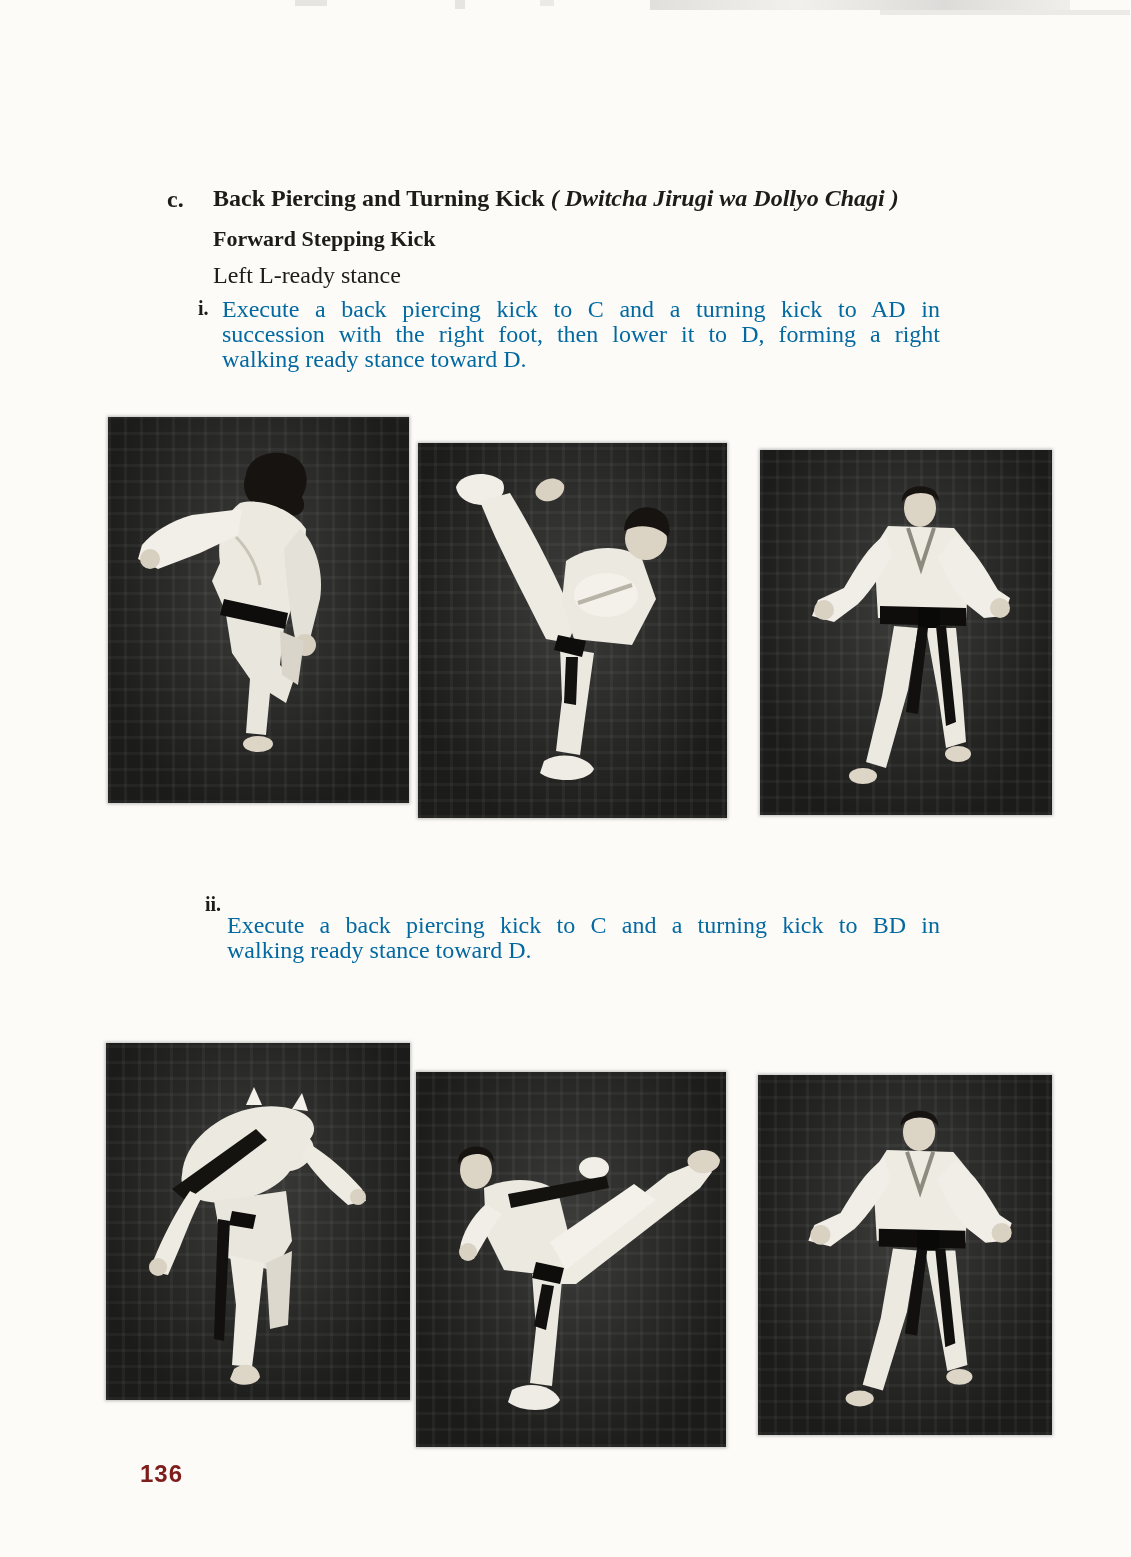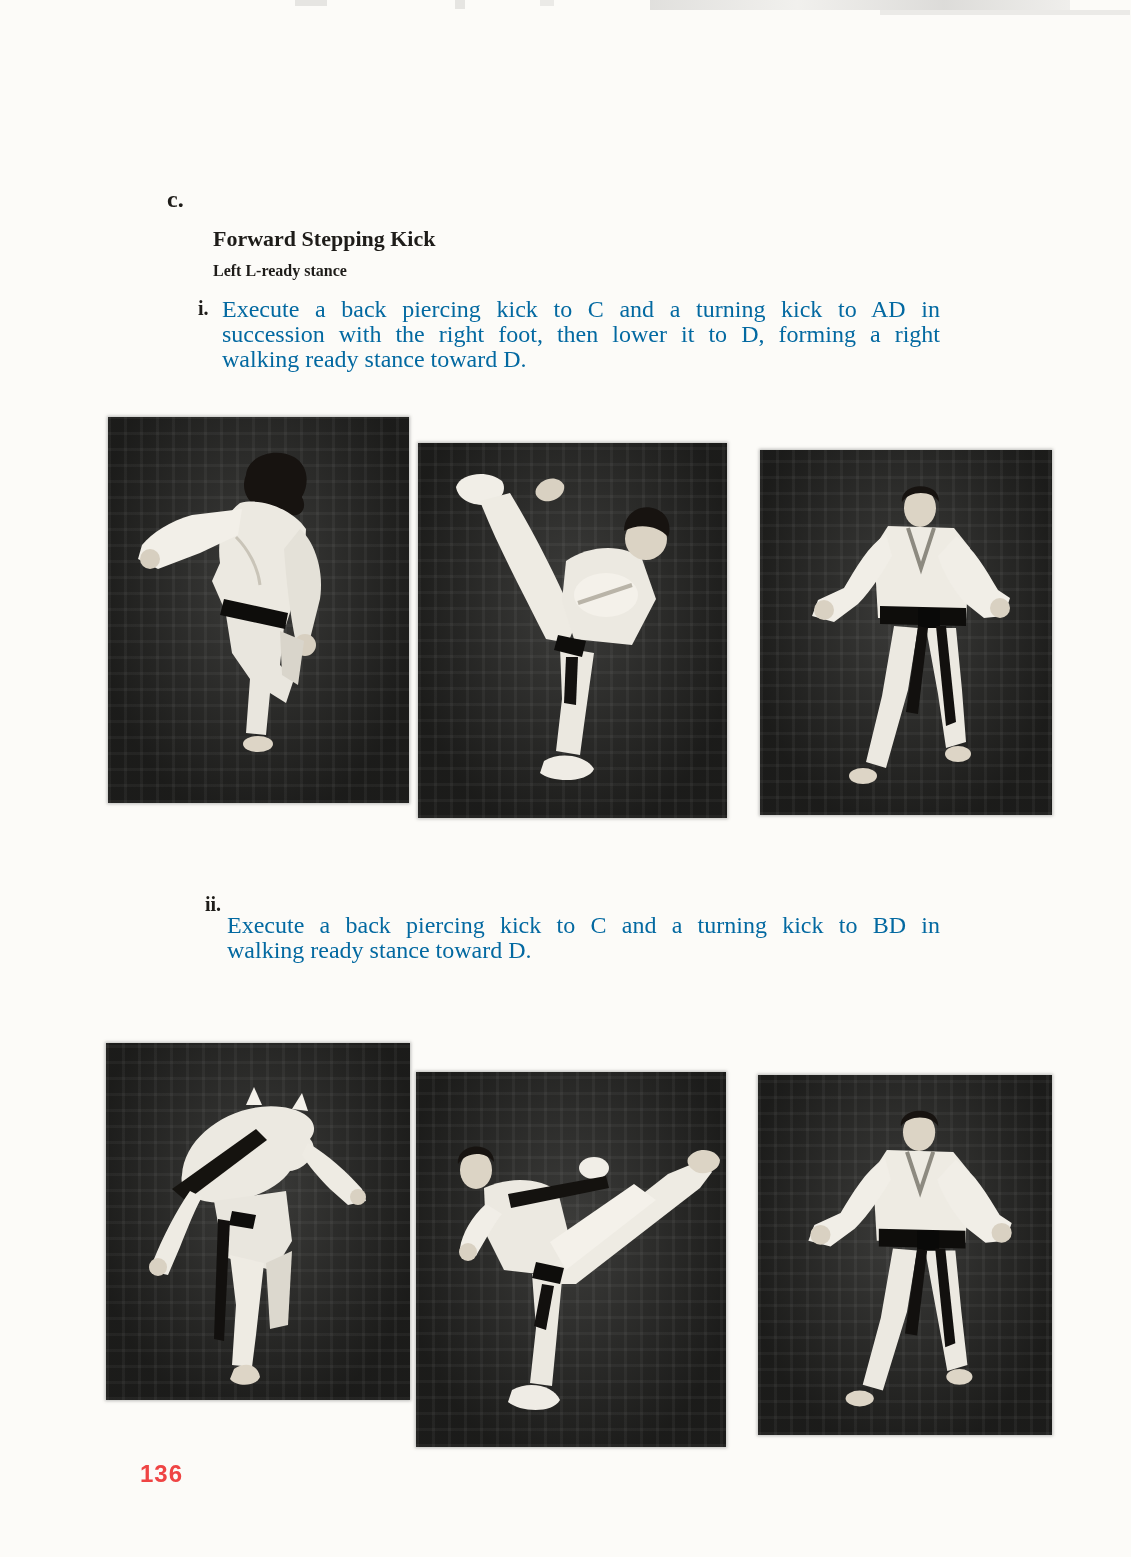--- a/index.html
+++ b/index.html
@@ -14,21 +14,21 @@
   .art2{left:880px;top:10px;width:250px;height:5px;background:rgba(40,40,40,.08);}
   .art3{left:295px;top:0;width:32px;height:6px;background:rgba(40,40,40,.10);}
   .art4{left:455px;top:0;width:10px;height:9px;background:rgba(40,40,40,.10);}
   .art5{left:540px;top:0;width:14px;height:6px;background:rgba(40,40,40,.08);}
   
   .sec-label{position:absolute;left:167px;top:186px;font-size:24px;font-weight:bold;}
   .sec-title{position:absolute;left:213px;top:184px;width:800px;margin:0;
     font-size:24px;font-weight:bold;line-height:28px;}
   .sec-title .ital{font-style:italic;margin-left:6px;}
   .sec-sub{position:absolute;left:213px;top:226px;font-size:22px;font-weight:bold;}
-  .sec-stance{position:absolute;left:213px;top:262px;font-size:16px;font-weight:bold;}
+  .sec-stance{position:absolute;left:213px;top:262px;font-size:24px;font-weight:normal;}
   
   .step-label{position:absolute;font-size:20px;font-weight:bold;}
   .s1l{left:198px;top:297px;}
   .s2l{left:205px;top:893px;}
   .step-text{position:absolute;font-size:24px;line-height:25px;color:#0369a1;}
   .s1t{left:222px;top:297px;width:718px;}
   .s2t{left:227px;top:913px;width:713px;}
   .jline{text-align:justify;text-align-last:justify;}
   
   .photo{
@@ -41,34 +41,35 @@
   }
   .photo svg{position:absolute;left:0;top:0;width:100%;height:100%;}
   #r1p1{left:108px;top:417px;width:301px;height:386px;}
   #r1p2{left:418px;top:443px;width:309px;height:375px;}
   #r1p3{left:760px;top:450px;width:292px;height:365px;}
   #r2p1{left:106px;top:1043px;width:304px;height:357px;}
   #r2p2{left:416px;top:1072px;width:310px;height:375px;}
   #r2p3{left:758px;top:1075px;width:294px;height:360px;}
   
   .page-number{position:absolute;left:140px;top:1460px;
-    font-family:"Liberation Sans", sans-serif;font-size:24px;font-weight:bold;letter-spacing:1px;color:#ef4444;}
+    font-family:"Liberation Sans", sans-serif;font-size:24px;font-weight:bold;letter-spacing:1px;color:#7f1d1d;}
 </style>
 </head>
 <body>
 
 <div class="page">
 
   <div class="artifact art1"></div>
   <div class="artifact art2"></div>
   <div class="artifact art3"></div>
   <div class="artifact art4"></div>
   <div class="artifact art5"></div>
 
   <div class="sec-label">c.</div>
+  <h1 class="sec-title"><span>Back Piercing and Turning Kick</span><span class="ital">( Dwitcha Jirugi wa Dollyo Chagi )</span></h1>
   <div class="sec-sub">Forward Stepping Kick</div>
   <div class="sec-stance">Left L-ready stance</div>
 
   <div class="step-label s1l">i.</div>
   <div class="step-text s1t">
     <div class="jline">Execute a back piercing kick to C and a turning kick to AD in</div>
     <div class="jline">succession with the right foot, then lower it to D, forming a right</div>
     <div>walking ready stance toward D.</div>
   </div>
 

